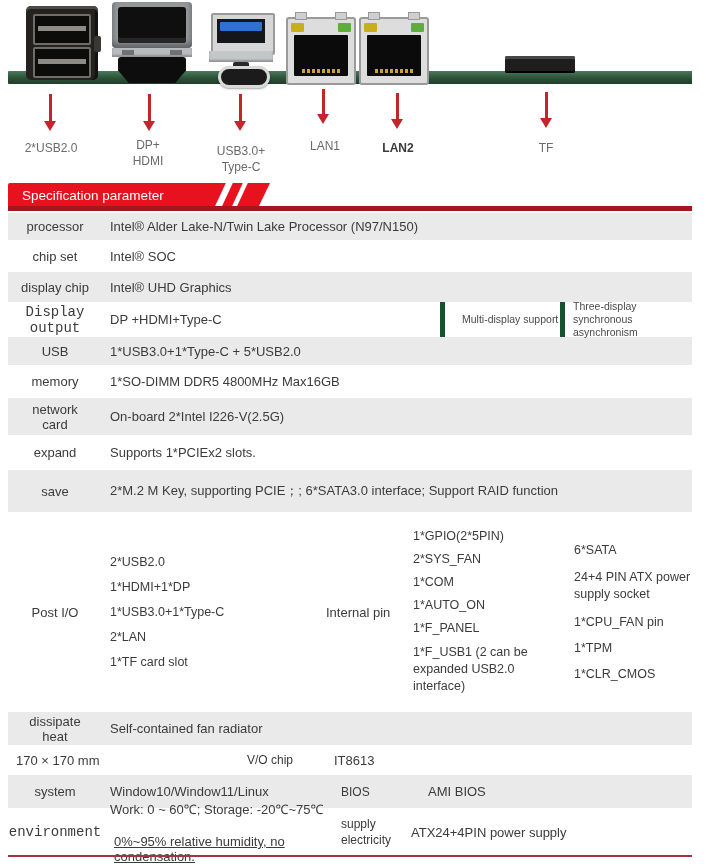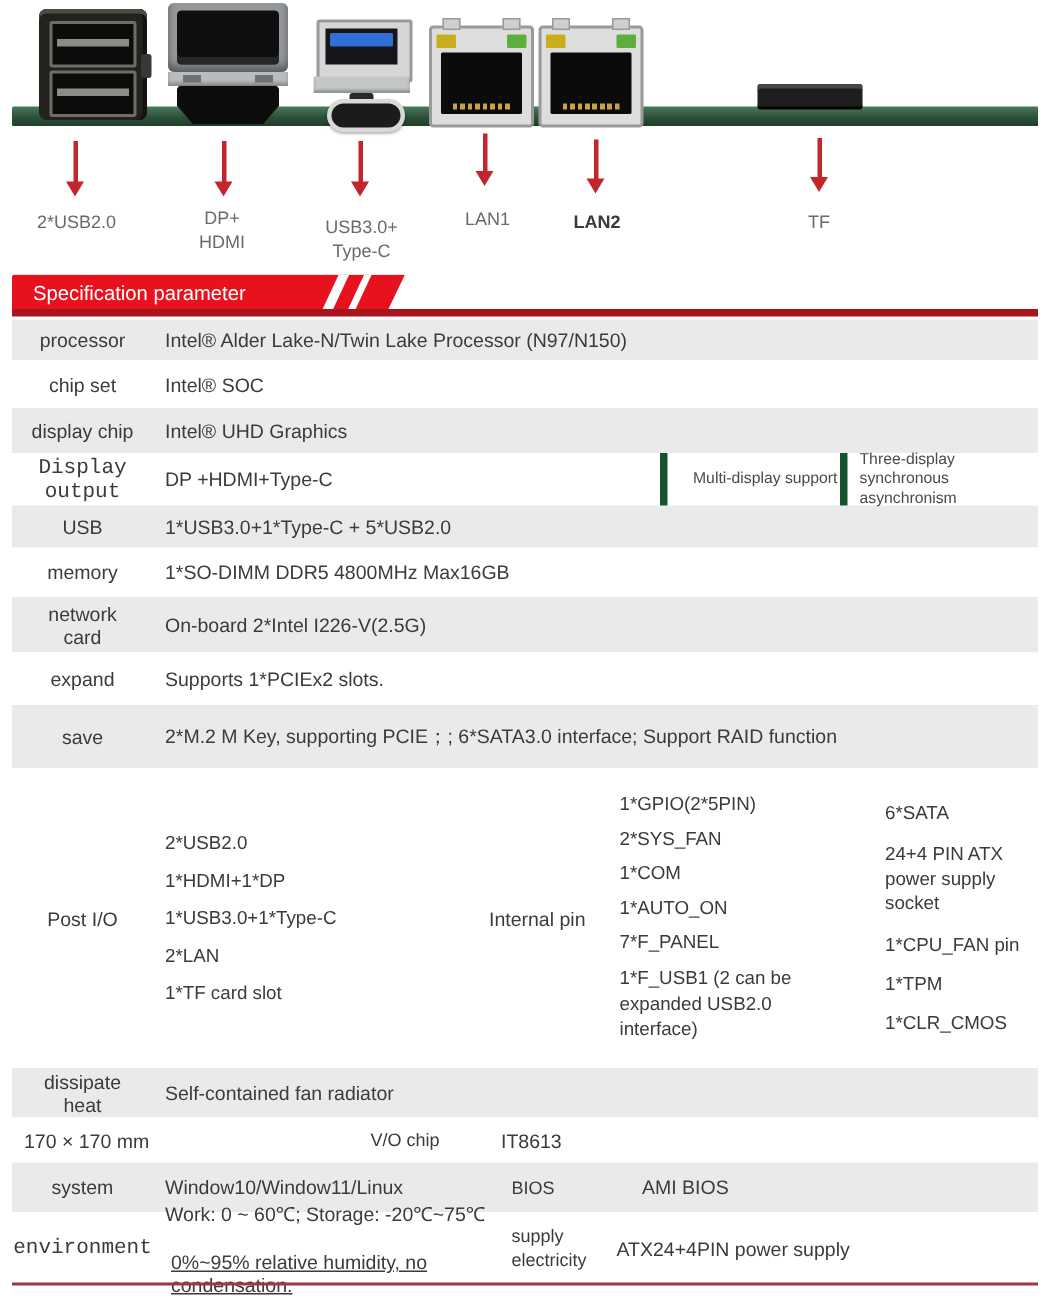--- a/index.html
+++ b/index.html
@@ -96,21 +96,21 @@
   .cell-label2{flex:0 0 87px;display:flex;align-items:center;font-size:12px;color:#3b3b3b;}
   .cell-value2{flex:1;display:flex;align-items:center;font-size:13px;color:#3b3b3b;}
   
   .row-postio .col-list{display:flex;flex-direction:column;justify-content:center;font-size:12.5px;}
   .row-postio .col2{flex:0 0 216px;padding-left:8px;}
   .row-postio .col2 .it{margin:5.5px 0;}
   .row-postio .col3{flex:0 0 87px;display:flex;align-items:center;font-size:13px;}
   .row-postio .col4{flex:0 0 161px;}
   .row-postio .col4 .it{margin:4.5px 0;max-width:152px;}
   .row-postio .col5{flex:1;}
-  .row-postio .col5 .it{margin:6px 16px;max-width:140px;}
+  .row-postio .col5 .it{margin:6px 0;max-width:140px;}
   
   .env-lines{display:flex;flex-direction:column;justify-content:center;gap:16px;font-size:13px;}
   .env-lines .l2{padding-left:4px;text-decoration:underline;}
   .two-line{line-height:1.35;}
   .bottom-line{position:absolute;left:8px;top:855px;width:692px;height:2px;background:#a2353f;}
 </style>
 </head>
 <body>
 
 <div class="page">
@@ -250,21 +250,21 @@
         <div class="it">1*USB3.0+1*Type-C</div>
         <div class="it">2*LAN</div>
         <div class="it">1*TF card slot</div>
       </div>
       <div class="col3">Internal pin</div>
       <div class="col-list col4">
         <div class="it">1*GPIO(2*5PIN)</div>
         <div class="it">2*SYS_FAN</div>
         <div class="it">1*COM</div>
         <div class="it">1*AUTO_ON</div>
-        <div class="it">7*F_PANEL</div>
+        <div class="it">1*F_PANEL</div>
         <div class="it two-line">1*F_USB1 (2 can be expanded USB2.0 interface)</div>
       </div>
       <div class="col-list col5">
         <div class="it">6*SATA</div>
         <div class="it two-line">24+4 PIN ATX power supply socket</div>
         <div class="it">1*CPU_FAN pin</div>
         <div class="it">1*TPM</div>
         <div class="it">1*CLR_CMOS</div>
       </div>
     </div>

